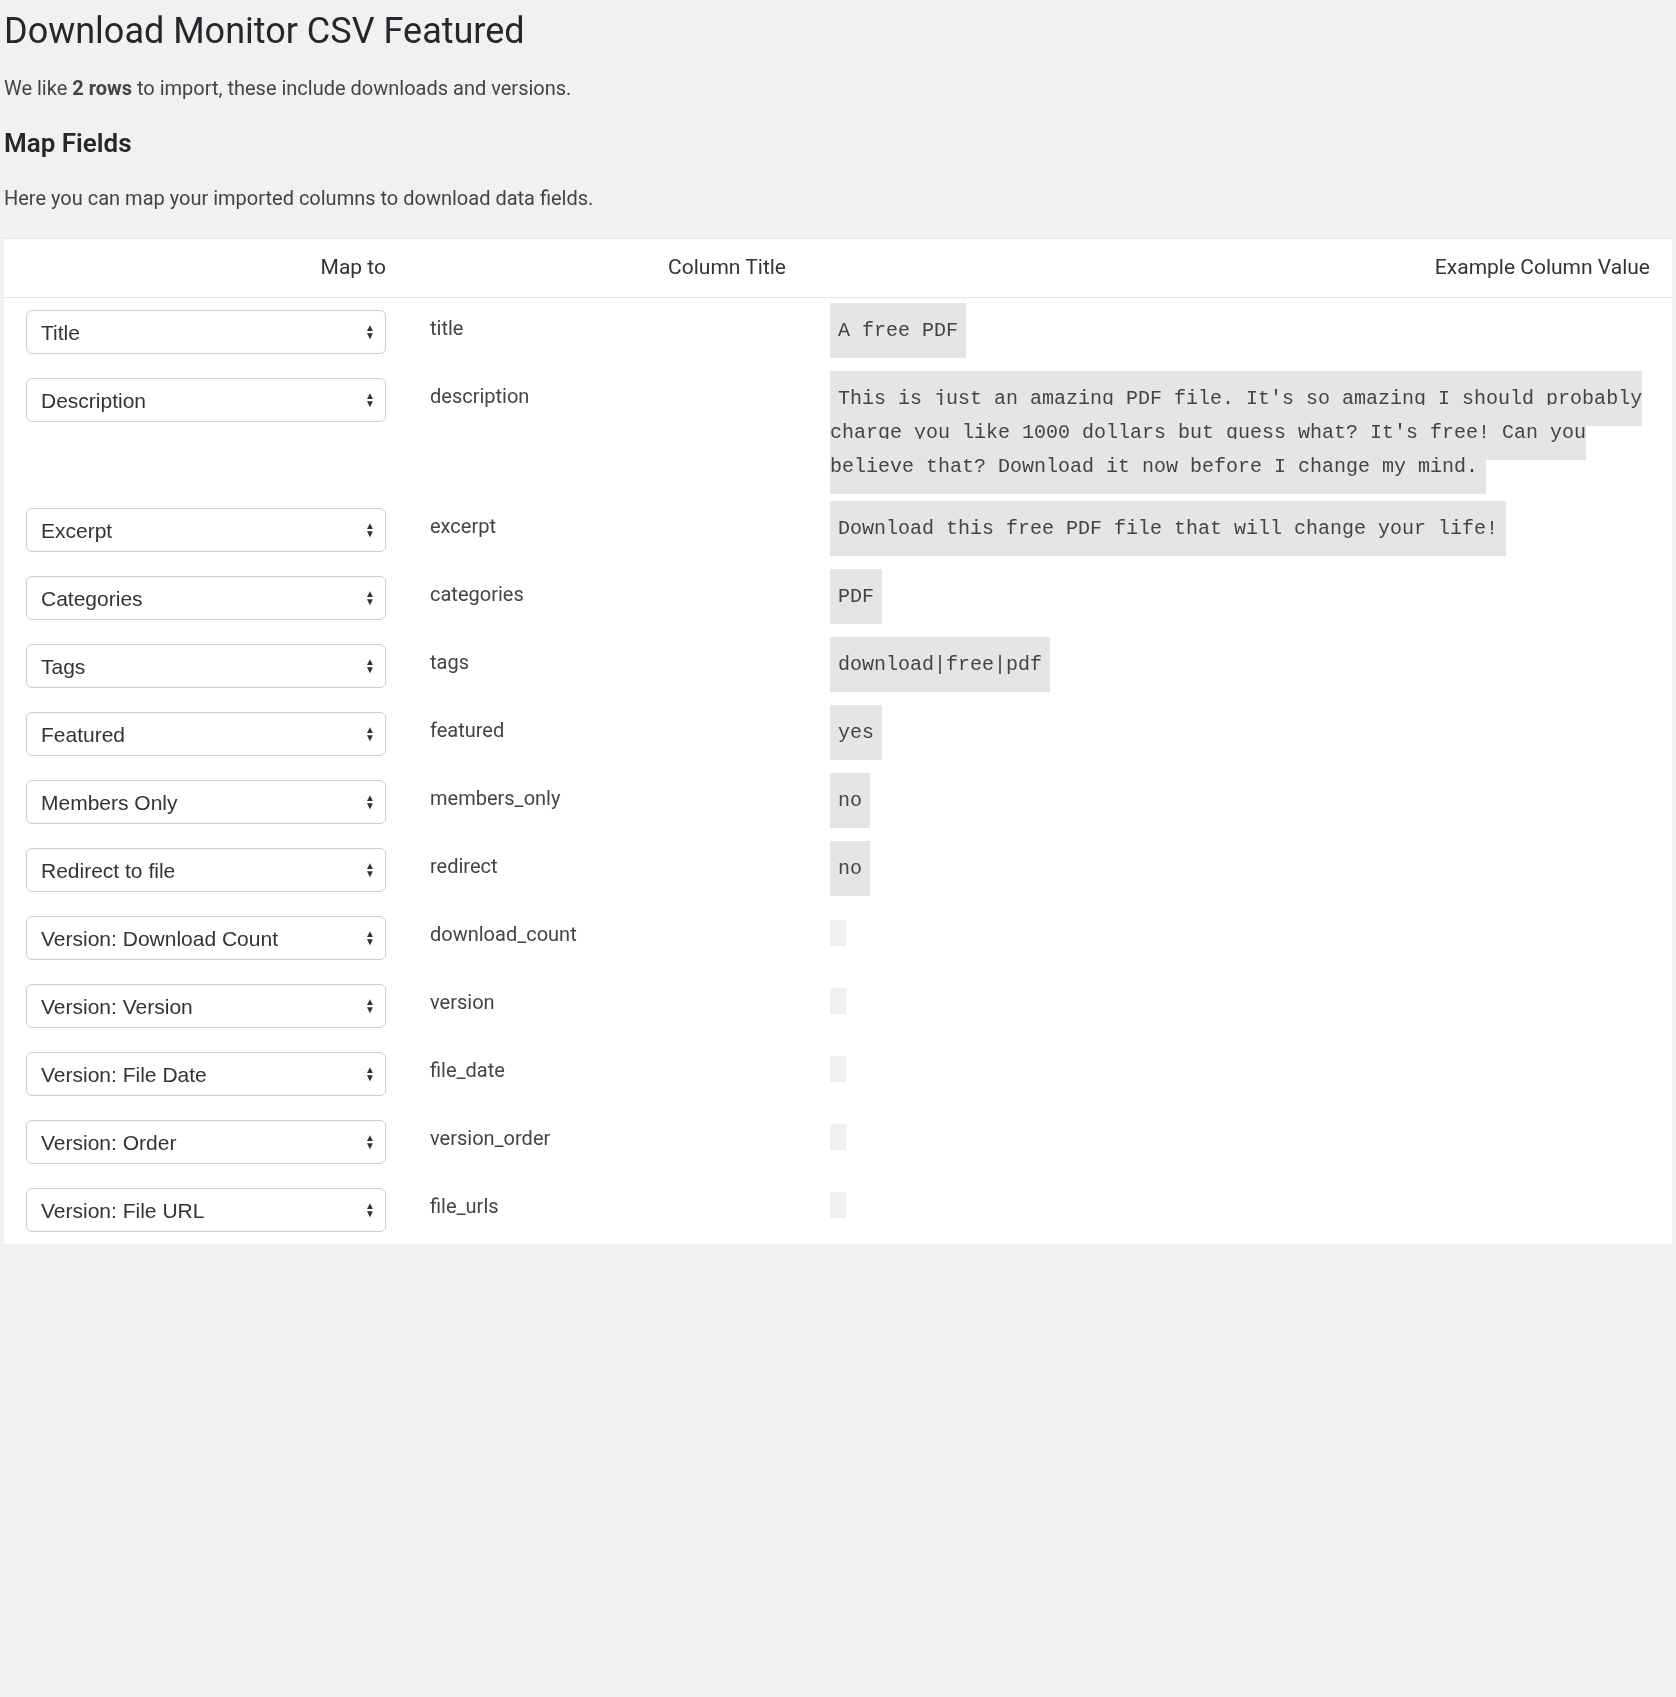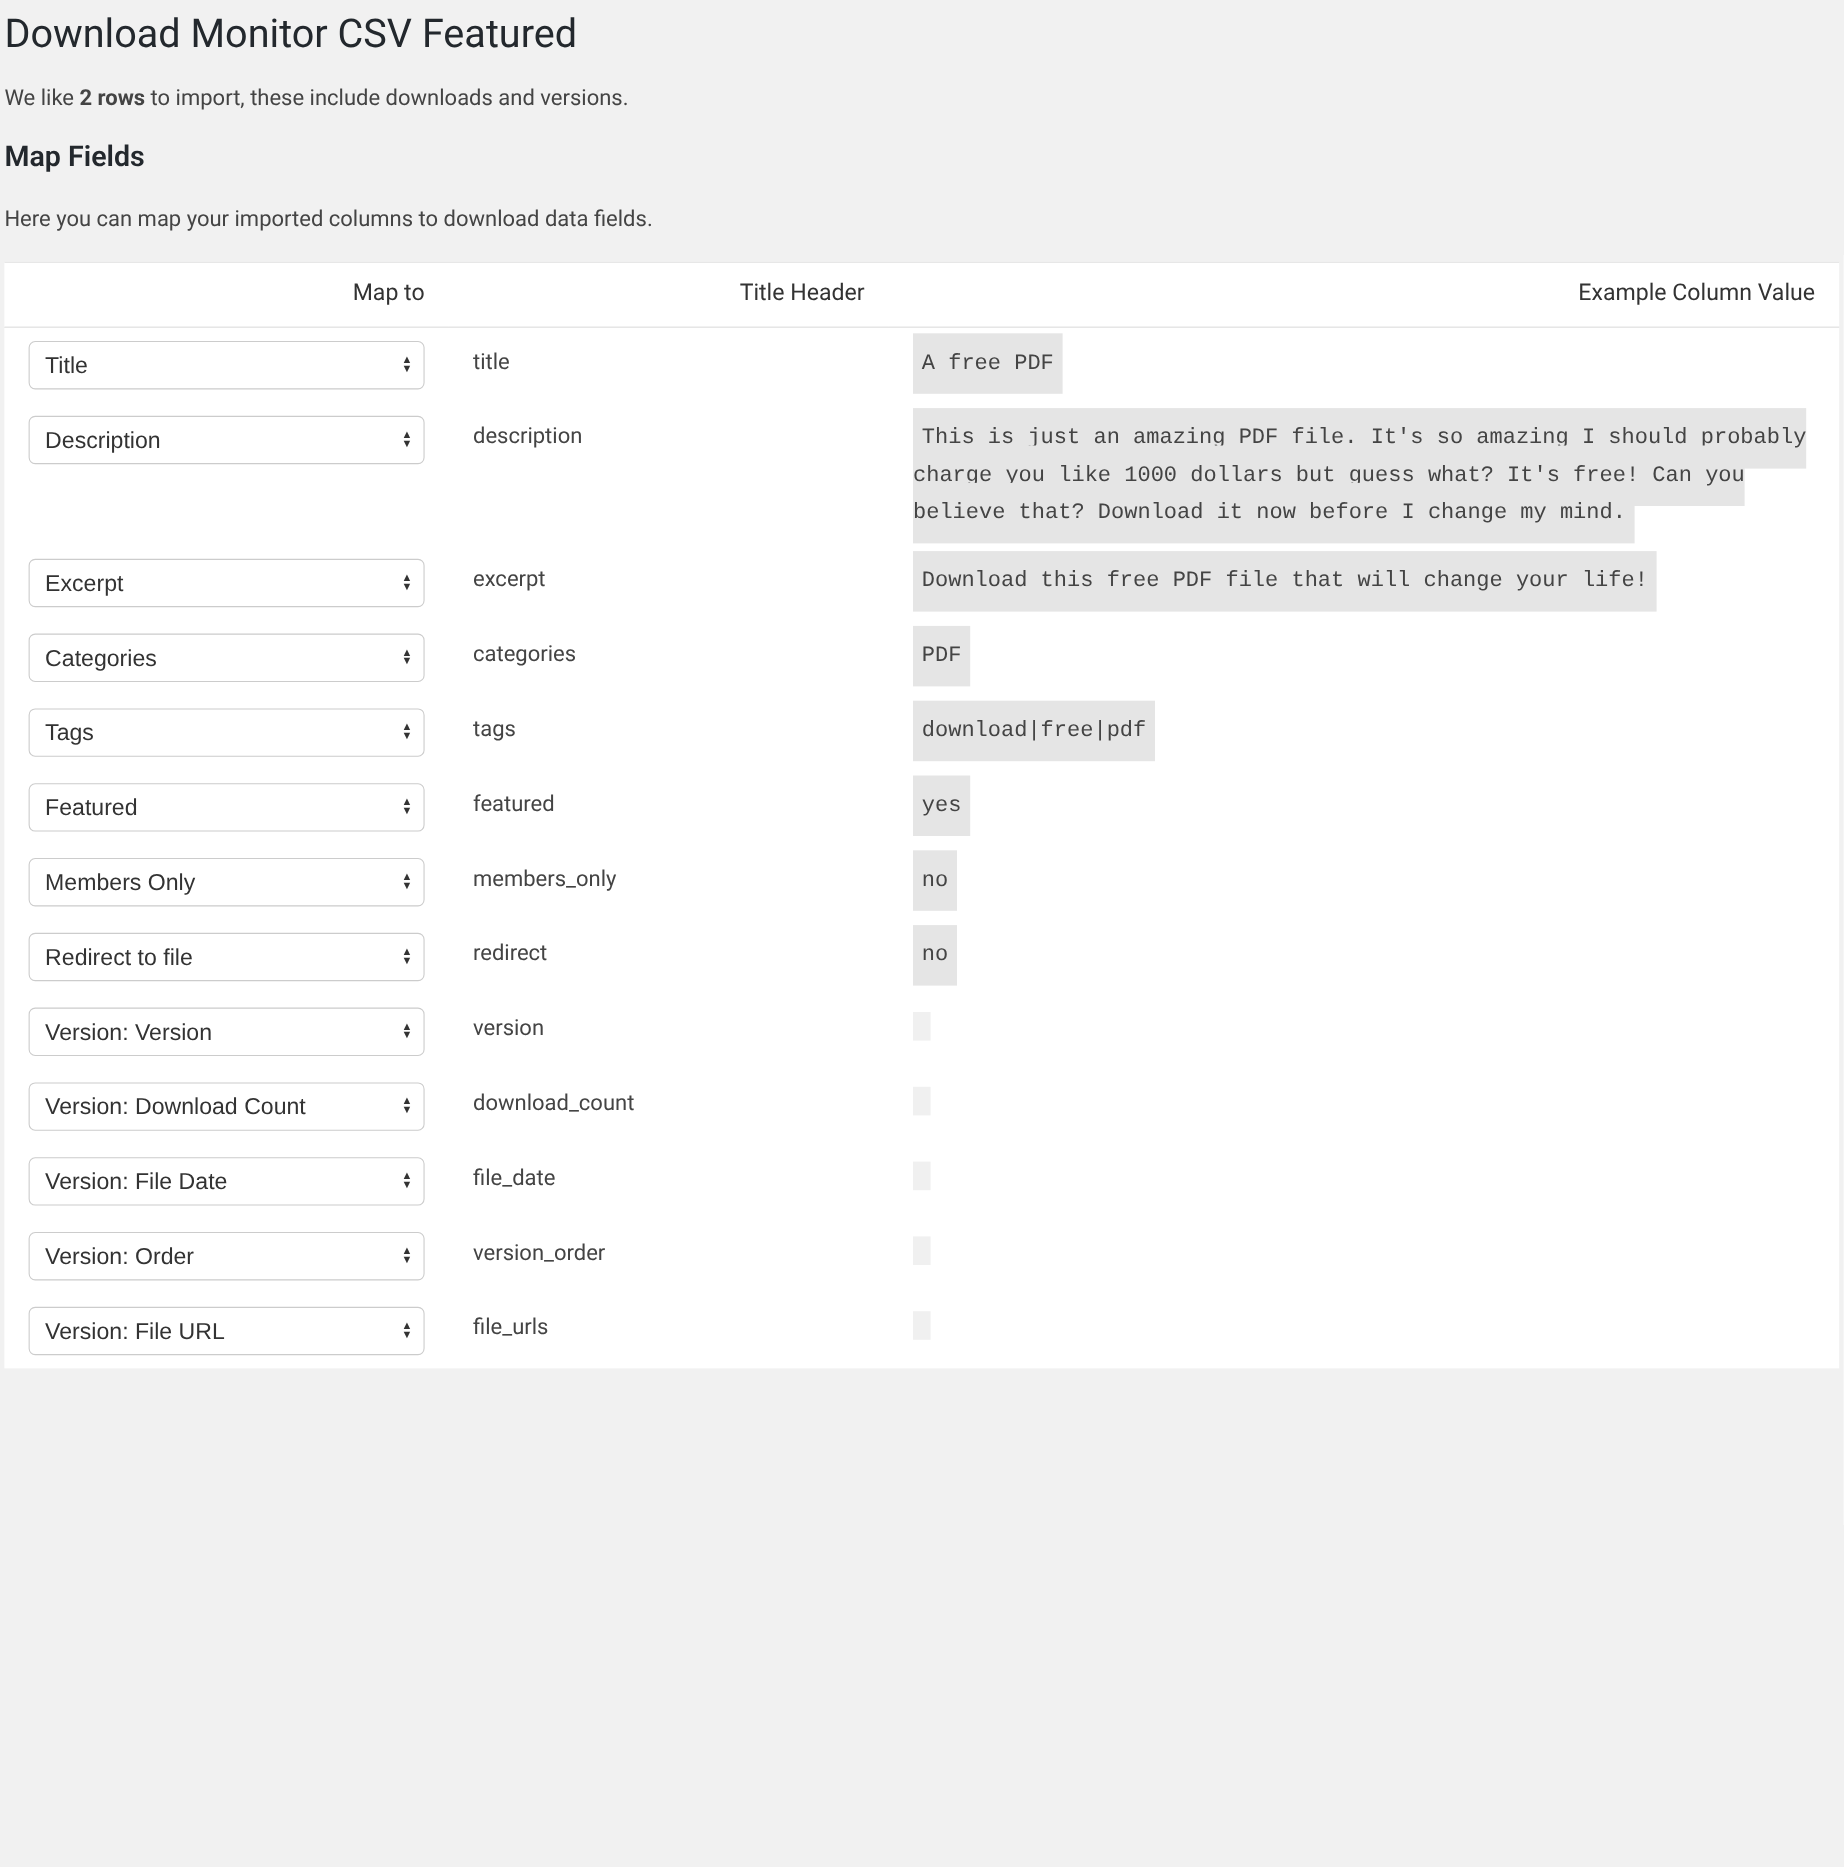--- a/index.html
+++ b/index.html
@@ -128,21 +128,21 @@
     <span>We like </span><strong>2 rows</strong><span> to import, these include downloads and versions.</span>
   </p>
   <h2>Map Fields</h2>
   <p>Here you can map your imported columns to download data fields.</p>
 
   <div class="panel">
     <table>
       <thead>
         <tr>
           <th>Map to</th>
-          <th>Title Header</th>
+          <th>Column Title</th>
           <th>Example Column Value</th>
         </tr>
       </thead>
       <tbody id="rows">
           <tr>
             <td class="sel-cell">
               <div class="select-wrap">
                 <select>
                   <option>Title</option>
                   <option>Description</option>
@@ -377,62 +377,62 @@
               <div class="select-wrap">
                 <select>
                   <option>Title</option>
                   <option>Description</option>
                   <option>Excerpt</option>
                   <option>Categories</option>
                   <option>Tags</option>
                   <option>Featured</option>
                   <option>Members Only</option>
                   <option>Redirect to file</option>
+                  <option>Version: Version</option>
+                  <option selected="">Version: Download Count</option>
+                  <option>Version: File Date</option>
+                  <option>Version: File URL</option>
+                  <option>Version: Order</option>
+                </select>
+                <span class="arrows">
+                  <span>▲</span>
+                  <span>▼</span>
+                </span>
+              </div>
+            </td>
+            <td class="hdr-cell"><span class="colname">download_count</span></td>
+            <td class="val-cell">
+              <div class="valwrap"><span class="code-empty"></span></div>
+            </td>
+          </tr>
+          <tr>
+            <td class="sel-cell">
+              <div class="select-wrap">
+                <select>
+                  <option>Title</option>
+                  <option>Description</option>
+                  <option>Excerpt</option>
+                  <option>Categories</option>
+                  <option>Tags</option>
+                  <option>Featured</option>
+                  <option>Members Only</option>
+                  <option>Redirect to file</option>
                   <option selected="">Version: Version</option>
                   <option>Version: Download Count</option>
                   <option>Version: File Date</option>
                   <option>Version: File URL</option>
                   <option>Version: Order</option>
                 </select>
                 <span class="arrows">
                   <span>▲</span>
                   <span>▼</span>
                 </span>
               </div>
             </td>
             <td class="hdr-cell"><span class="colname">version</span></td>
-            <td class="val-cell">
-              <div class="valwrap"><span class="code-empty"></span></div>
-            </td>
-          </tr>
-          <tr>
-            <td class="sel-cell">
-              <div class="select-wrap">
-                <select>
-                  <option>Title</option>
-                  <option>Description</option>
-                  <option>Excerpt</option>
-                  <option>Categories</option>
-                  <option>Tags</option>
-                  <option>Featured</option>
-                  <option>Members Only</option>
-                  <option>Redirect to file</option>
-                  <option>Version: Version</option>
-                  <option selected="">Version: Download Count</option>
-                  <option>Version: File Date</option>
-                  <option>Version: File URL</option>
-                  <option>Version: Order</option>
-                </select>
-                <span class="arrows">
-                  <span>▲</span>
-                  <span>▼</span>
-                </span>
-              </div>
-            </td>
-            <td class="hdr-cell"><span class="colname">download_count</span></td>
             <td class="val-cell">
               <div class="valwrap"><span class="code-empty"></span></div>
             </td>
           </tr>
           <tr>
             <td class="sel-cell">
               <div class="select-wrap">
                 <select>
                   <option>Title</option>
                   <option>Description</option>

